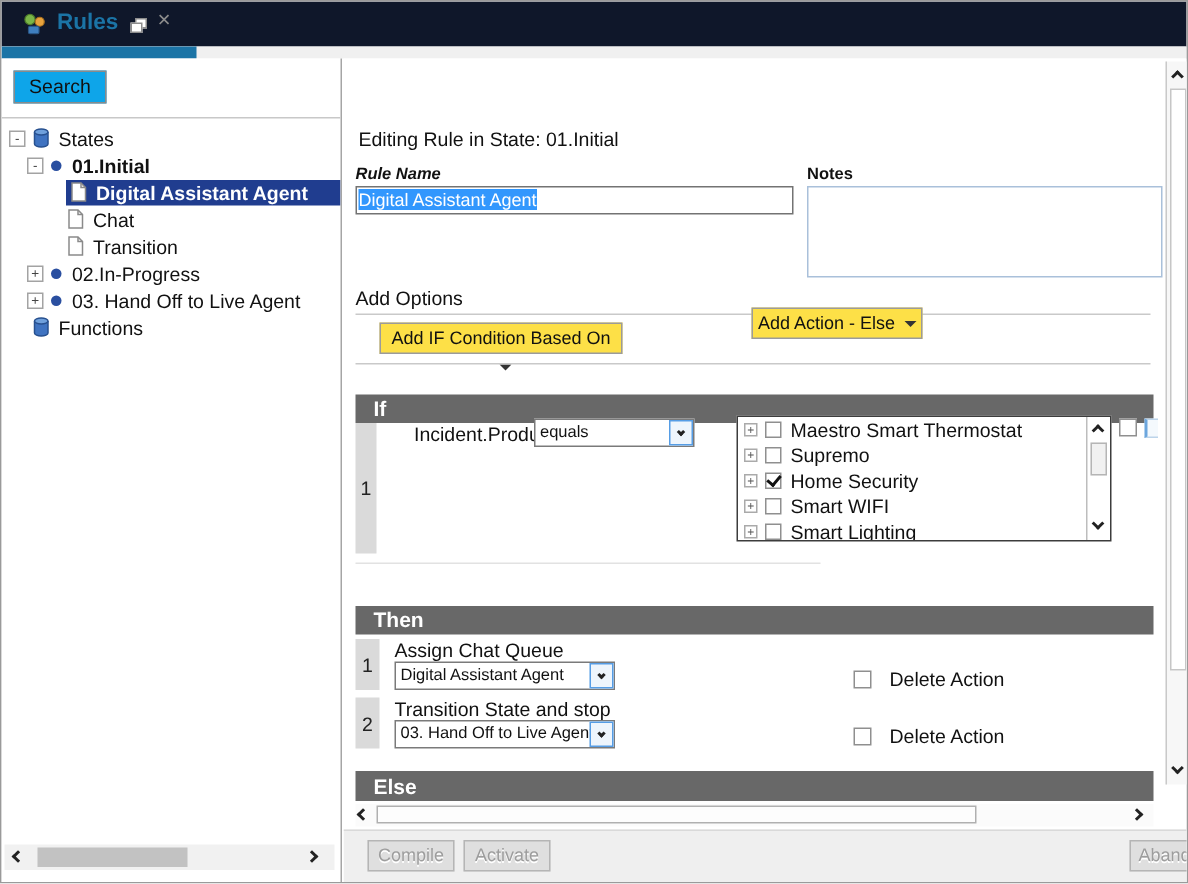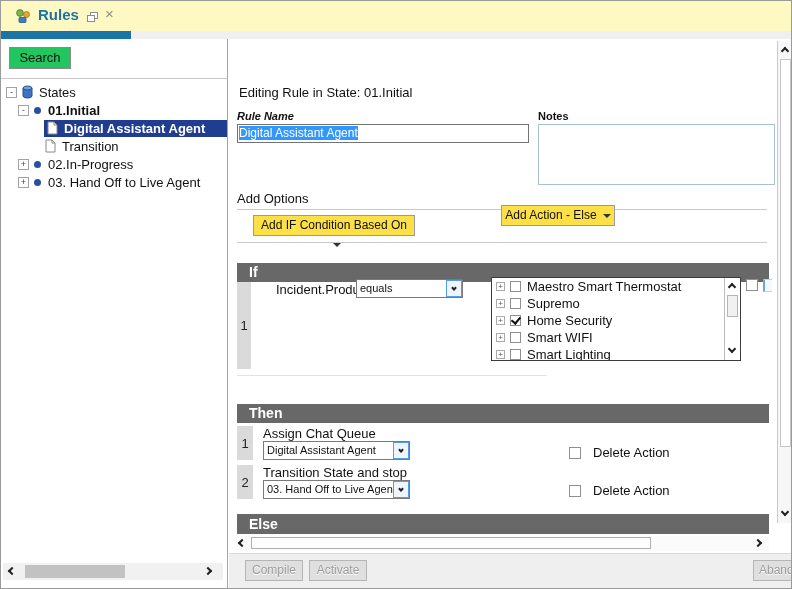--- a/index.html
+++ b/index.html
@@ -1,33 +1,33 @@
 <!DOCTYPE html>
 <html><head>
 <meta charset="utf-8">
 <style>
   * { margin:0; padding:0; box-sizing:border-box; }
   html,body { background:#ffffff; }
   body { font-family:"Liberation Sans","DejaVu Sans",sans-serif; color:#111; }
   .window { position:relative; width:792px; height:589px; background:#fff; border:1px solid #9a9a9a; overflow:hidden; }
 
   
-  .tabbar { position:absolute; left:0; top:0; width:100%; height:30px; background:#fef9c3; }
+  .tabbar { position:absolute; left:0; top:0; width:100%; height:30px; background:#0f172a; }
   .tabstrip { position:absolute; left:0; top:30px; width:100%; height:8px; background:#f0f0f0; }
   .tabstrip .active { position:absolute; left:0; top:0; width:130px; height:8px; background:#1b74a6; }
   .tab-icon { position:absolute; left:14px; top:7px; width:16px; height:16px; }
   .tab-title { position:absolute; left:37px; top:5px; font-size:15px; font-weight:bold; color:#1b74a6; }
   .restore-icon { position:absolute; left:86px; top:11px; width:12px; height:11px; }
   .restore-icon .b1 { position:absolute; left:3px; top:0; width:8px; height:7px; border:1px solid #8c8c8c; background:#fff; }
   .restore-icon .b2 { position:absolute; left:0; top:3px; width:8px; height:7px; border:1px solid #8c8c8c; background:#fff; }
   .close-icon { position:absolute; left:104px; top:4px; font-size:15px; color:#8c8c8c; line-height:18px; }
 
   
   .left-panel { position:absolute; left:0; top:38px; width:227px; height:551px; background:#fff; border-right:1px solid #a5a5a5; overflow:hidden; }
-  .search-btn { position:absolute; left:8px; top:8px; width:62px; height:22px; background:#22c55e; border:1px solid #8a8a8a; font-size:13px; text-align:center; line-height:20px; }
+  .search-btn { position:absolute; left:8px; top:8px; width:62px; height:22px; background:#0ea5e9; border:1px solid #8a8a8a; font-size:13px; text-align:center; line-height:20px; }
   .lp-sep { position:absolute; left:0; top:39px; width:100%; height:1px; background:#c8c8c8; }
   .tree { position:absolute; left:0; top:44px; width:100%; }
   .trow { height:18px; display:flex; align-items:center; font-size:13px; white-space:nowrap; }
   .trow .exp { width:11px; height:11px; border:1px solid #a3a3a3; background:#fff; font-size:9px; line-height:9px; text-align:center; color:#444; flex:0 0 11px; margin-right:4px; }
   .trow .noexp { width:15px; flex:0 0 15px; }
   .ind0 { padding-left:5px; } .ind1 { padding-left:17px; } .ind2 { padding-left:43px; }
   .trow .lbl { margin-left:3px; }
   .bold { font-weight:bold; }
   .sel-wrap { display:flex; align-items:center; background:#203d8f; color:#fff; font-weight:bold; padding:1px 3px 1px 2px; flex:1 1 auto; }
   .bullet { width:7px; height:7px; border-radius:50%; background:#2a4fa0; margin:0 4px 0 1px; flex:0 0 7px; }
@@ -138,31 +138,46 @@
               <path d="M8 1 v3 h3" fill="none" stroke="#8a8a8a"></path>
             </svg>
           <span class="lbl">Digital Assistant Agent</span>
         </span>
       </div>
       <div class="trow ind2">
         <svg class="icon12" viewBox="0 0 13 14">
             <path d="M2 1 h6 l3 3 v9 h-9 z" fill="#fff" stroke="#8a8a8a"></path>
             <path d="M8 1 v3 h3" fill="none" stroke="#8a8a8a"></path>
           </svg>
+        <span class="lbl">Chat</span>
+      </div>
+      <div class="trow ind2">
+        <svg class="icon12" viewBox="0 0 13 14">
+            <path d="M2 1 h6 l3 3 v9 h-9 z" fill="#fff" stroke="#8a8a8a"></path>
+            <path d="M8 1 v3 h3" fill="none" stroke="#8a8a8a"></path>
+          </svg>
         <span class="lbl">Transition</span>
       </div>
       <div class="trow ind1">
         <span class="exp">+</span>
         <span class="bullet"></span>
         <span class="lbl">02.In-Progress</span>
       </div>
       <div class="trow ind1">
         <span class="exp">+</span>
         <span class="bullet"></span>
         <span class="lbl">03. Hand Off to Live Agent</span>
+      </div>
+      <div class="trow ind0">
+        <span class="noexp"></span>
+        <svg class="icon12" viewBox="0 0 13 14">
+            <path d="M2 3 v8 a4.5 2 0 0 0 9 0 v-8" fill="#3f73c1" stroke="#27508f"></path>
+            <ellipse cx="6.5" cy="3" rx="4.5" ry="2" fill="#6fa0dc" stroke="#27508f"></ellipse>
+          </svg>
+        <span class="lbl">Functions</span>
       </div>
     </div>
 
     <div class="lp-hscroll">
       <span class="chev left" style="position:absolute;left:6px;top:5px;"></span>
       <span class="thumb"></span>
       <span class="chev right" style="position:absolute;right:12px;top:5px;"></span>
     </div>
   </div>
 

